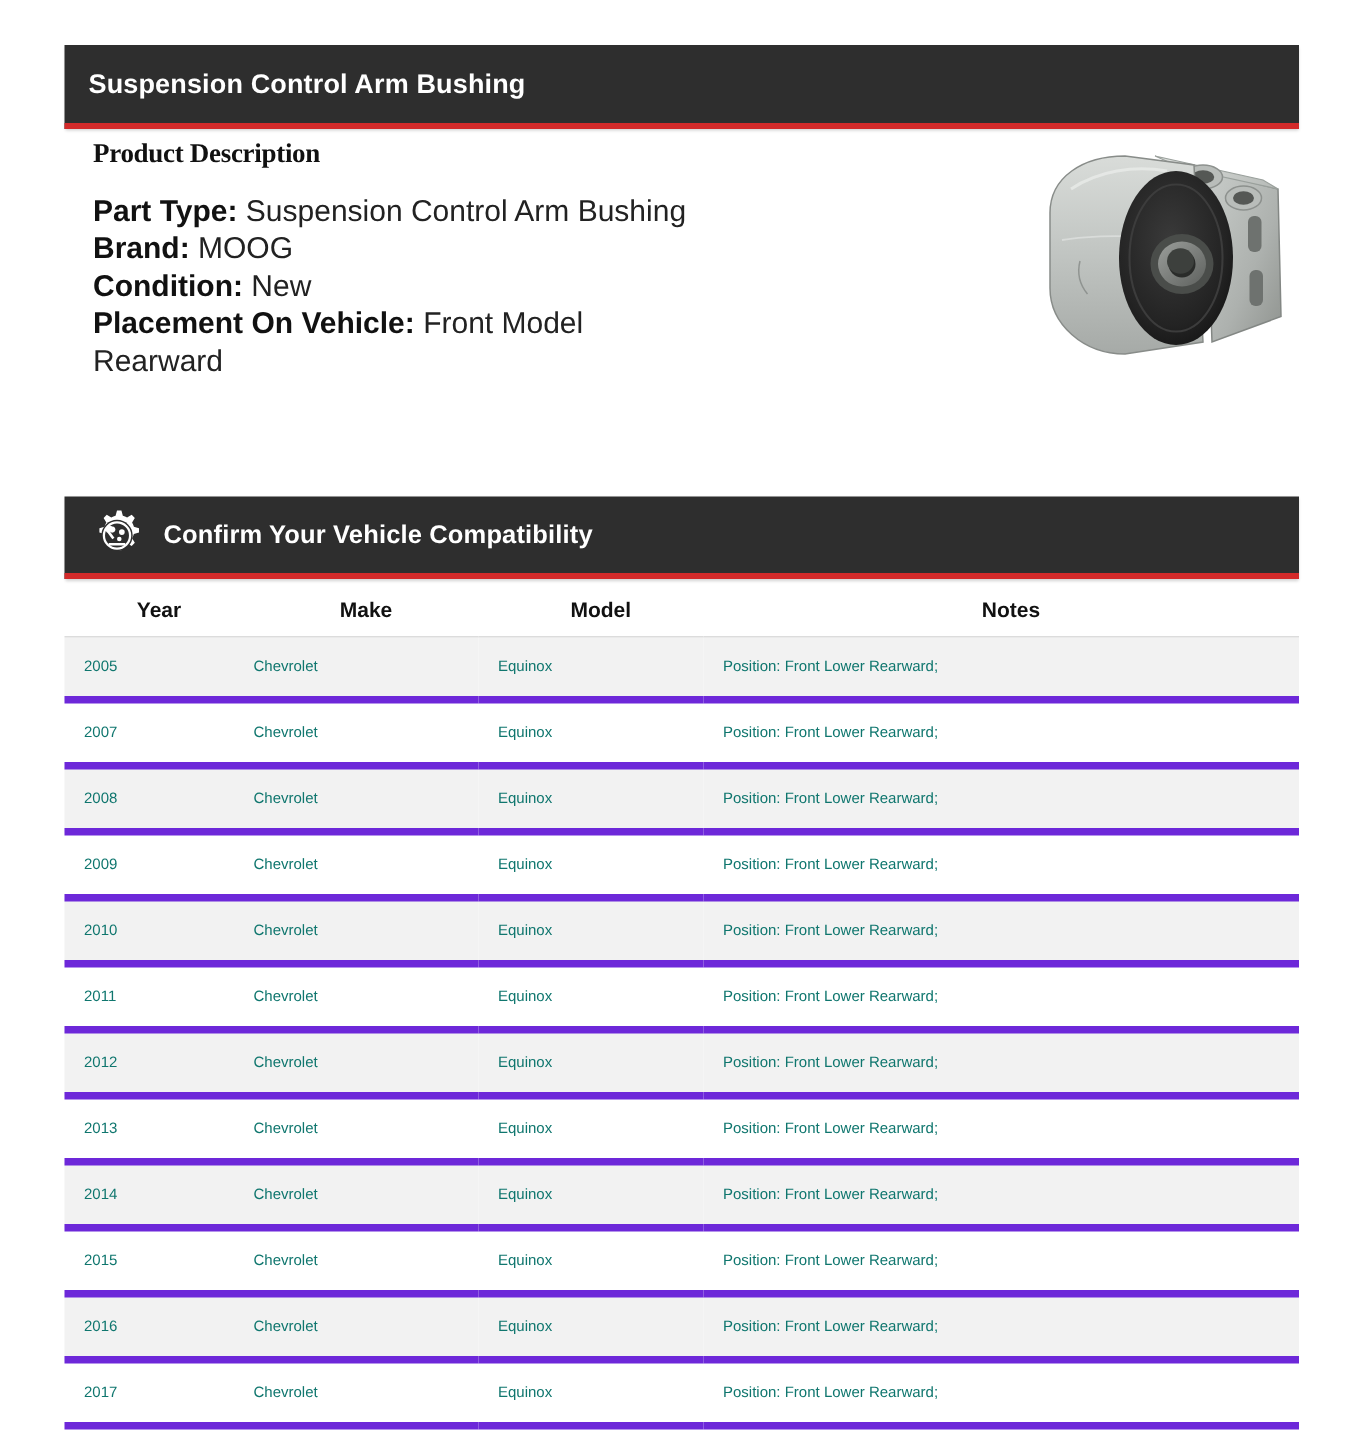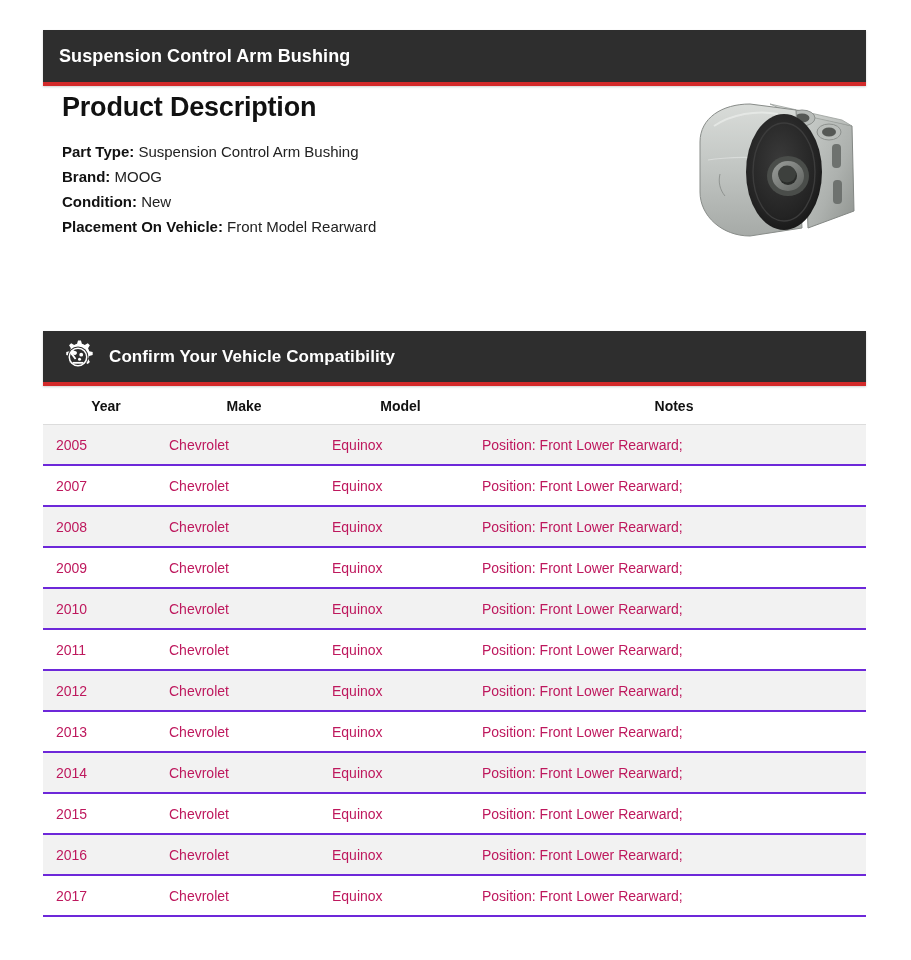--- a/index.html
+++ b/index.html
@@ -67,27 +67,28 @@
 
   
   #product-description {
     position: absolute;
     left: 62px;
     top: 92px;
     width: 400px;
   }
   #product-description h2 {
     margin: 0 0 16px 0;
-    font-size: 27px;
+    font-size: 18px;
     font-weight: bold;
     color: #111111;
     letter-spacing: -0.2px;
+    font-family: Liberation Serif, serif;
   }
   .spec-list {
-    font-size: 15px;
+    font-size: 20px;
     line-height: 25px;
     color: #222222;
   }
   .spec-row { display: block; }
   .spec-label {
     font-weight: bold;
     color: #111111;
   }
   .spec-value { font-weight: normal; }
 
@@ -116,23 +117,23 @@
     font-size: 14px;
     color: #111111;
     padding: 8px 0 10px 0;
     border-bottom: 1px solid #dcdcdc;
     background: #ffffff;
   }
   #compat-table td {
     padding: 0;
     height: 39px;
     vertical-align: middle;
-    color: #be185d;
-    font-size: 14px;
-    border-bottom: 2px solid #6d28d9;
+    color: #0f766e;
+    font-size: 10px;
+    border-bottom: 5px solid #6d28d9;
   }
   #compat-table tbody tr:nth-child(odd) td { background: #f2f2f2; }
   #compat-table tbody tr:nth-child(even) td { background: #ffffff; }
 
   .col-year   { width: 100px; padding-left: 13px !important; }
   .col-make   { width: 150px; padding-left: 13px !important; }
   .col-model  { width: 137px; padding-left: 13px !important; }
   .col-notes  { padding-left: 13px !important; }
 </style>
 </head>

